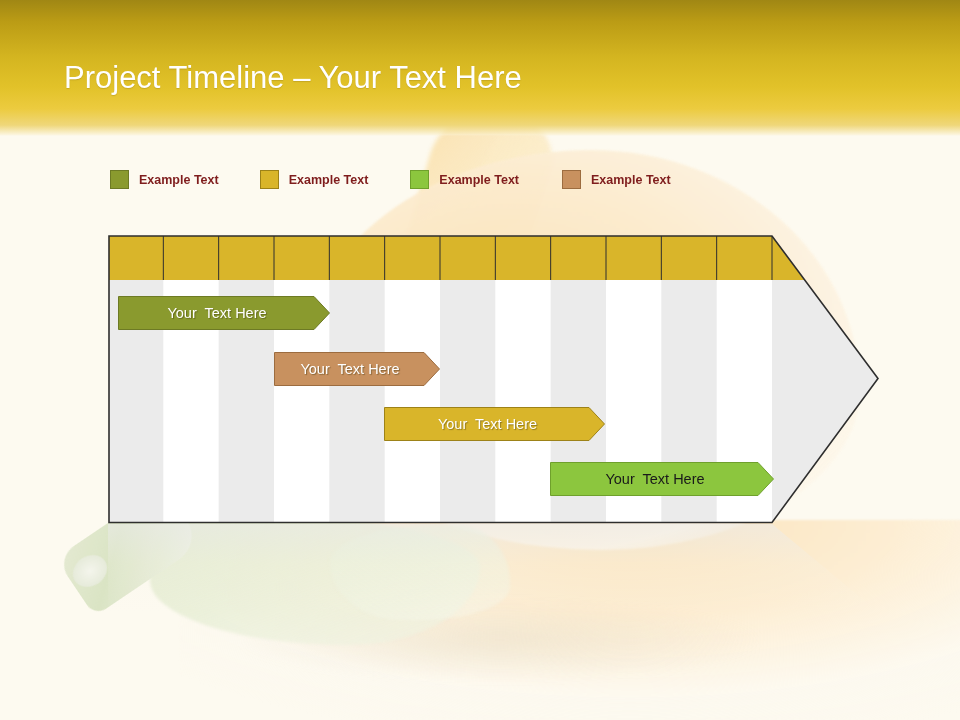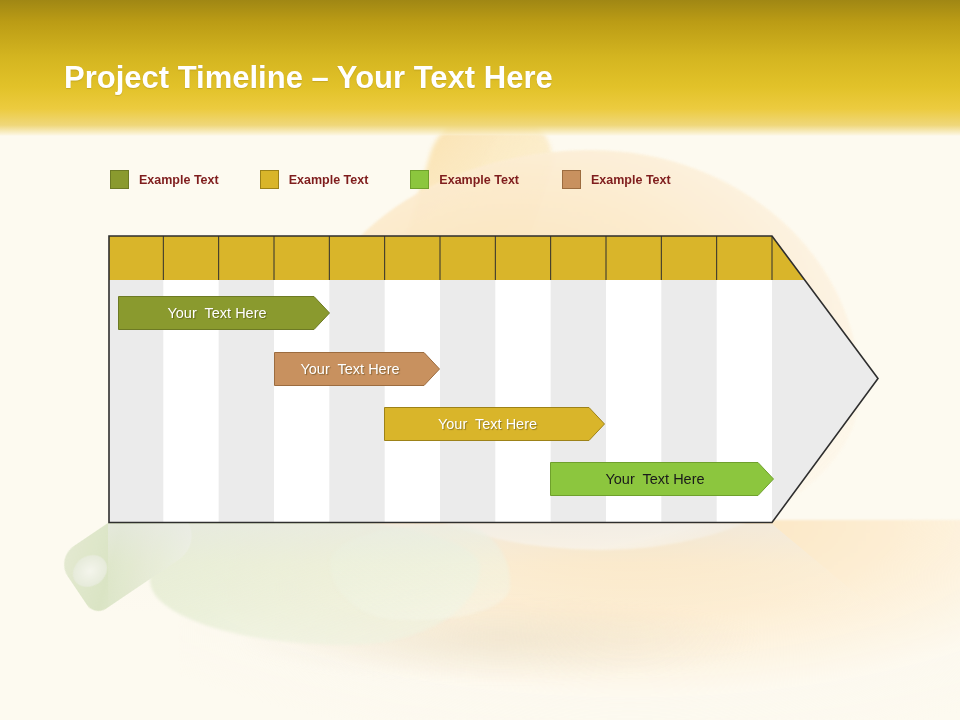--- a/index.html
+++ b/index.html
@@ -115,22 +115,22 @@
   }
   .title {
     position: absolute;
     left: 64px; top: 58px;
     color: #ffffff;
     font-size: 31px;
     line-height: 40px;
     white-space: nowrap;
     text-shadow: 0 1px 1px rgba(120,95,10,.25);
   }
-  .title .bold { font-weight: bold; margin-top: 11px; }
-  .title .light { font-weight: bold; margin-top: 41px; }
+  .title .bold { font-weight: normal; margin-top: 11px; }
+  .title .light { font-weight: normal; margin-top: 41px; }
 
   
   .legend {
     position: absolute;
     left: 110px; top: 170px;
     display: flex;
     align-items: center;
   }
   .legend-item {
     display: flex;

